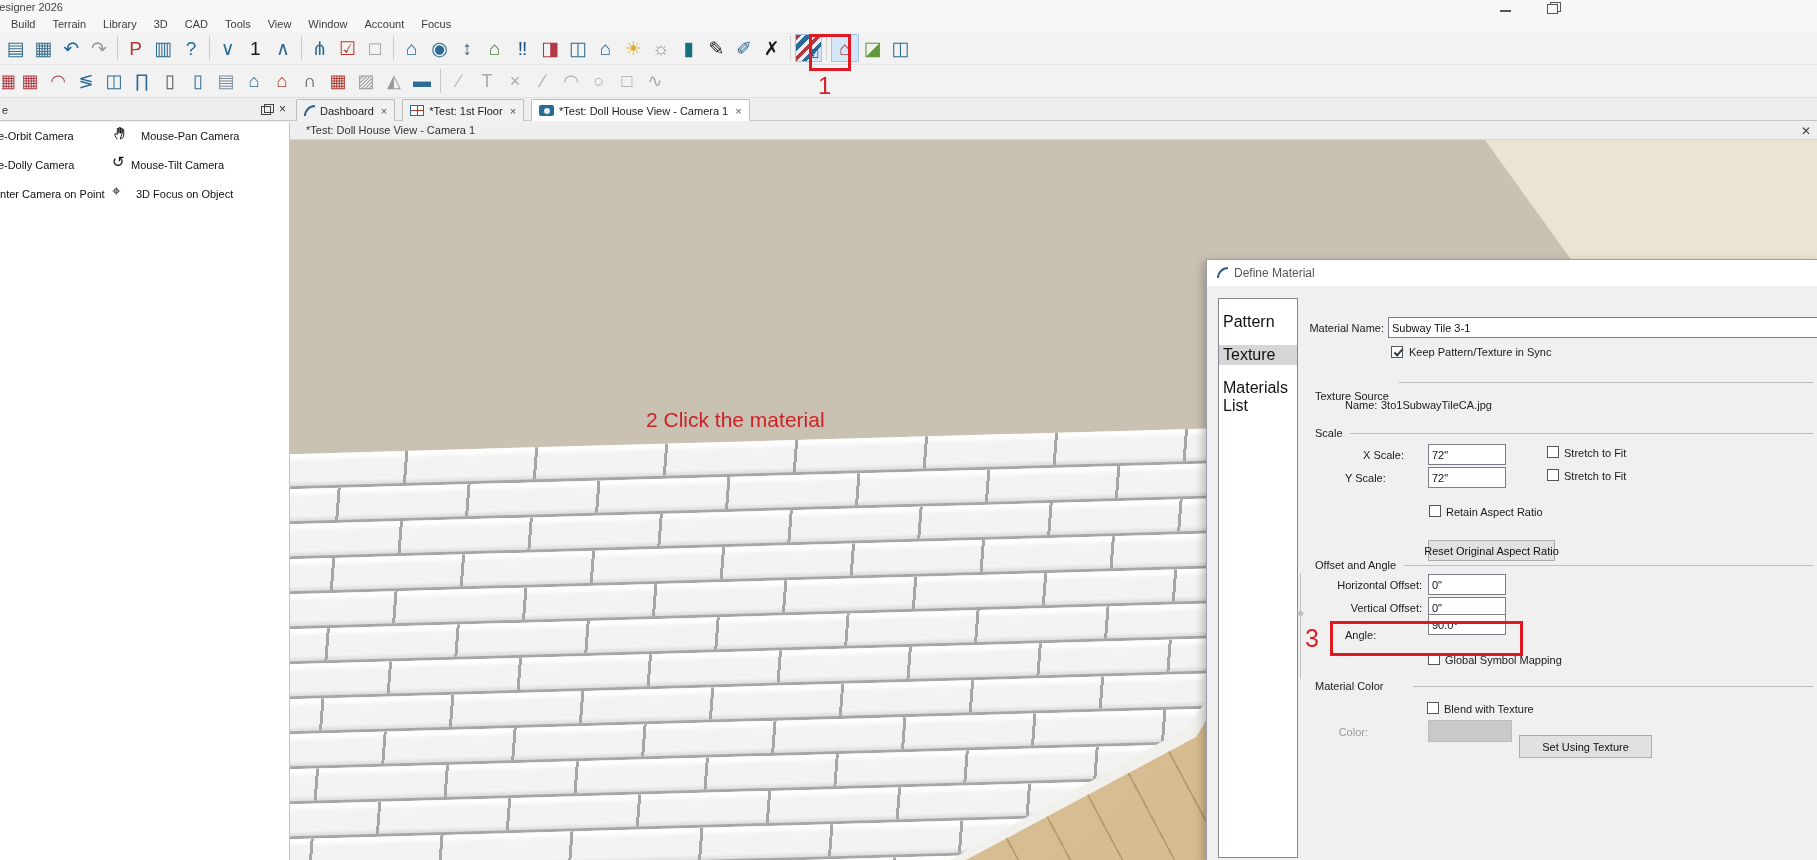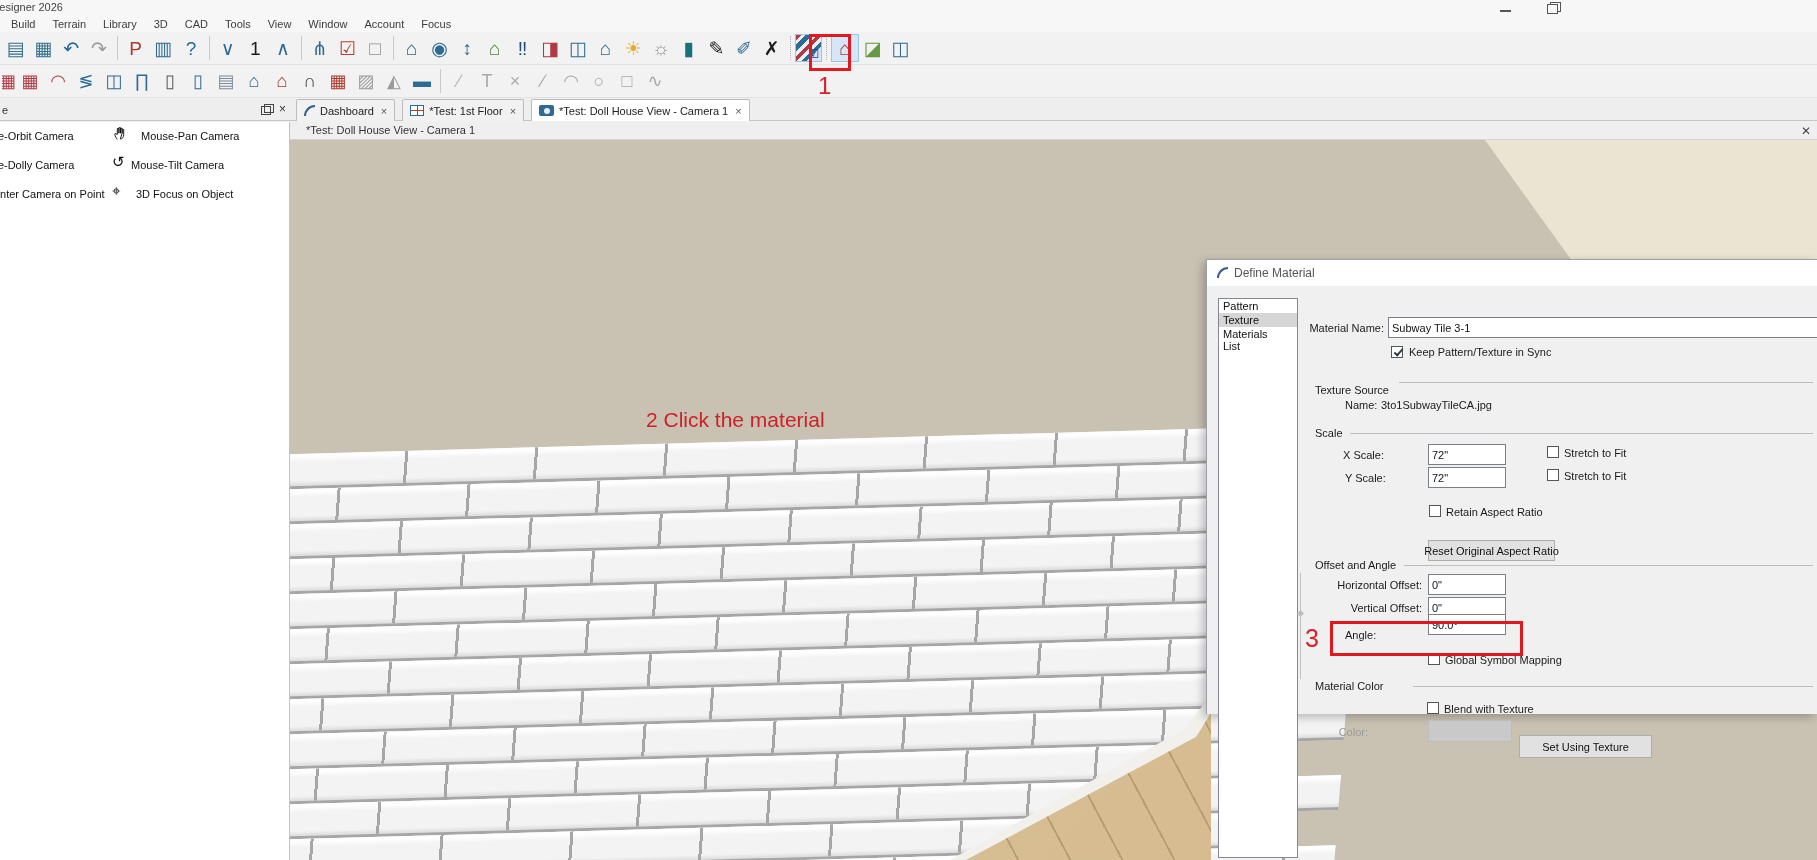--- a/index.html
+++ b/index.html
@@ -73,27 +73,27 @@
       linear-gradient(180deg,rgba(255,255,255,.95) 0 3px,rgba(255,255,255,0) 8px 27px,rgba(0,0,0,.08) 31px 35px);}
   .trow.off{margin-left:-65px;}
   .baseboard{position:absolute;inset:0;background:#f1f0ec;
     clip-path:polygon(660px 720px,896px 588px,919px 557px,922px 573px,906px 597px,678px 720px);}
   .floor{position:absolute;inset:0;
     background-image:repeating-linear-gradient(62deg,rgba(0,0,0,0) 0 44px,#b99e74 44px 46px),linear-gradient(135deg,#dfc8a0,#d2b789);
     clip-path:polygon(676px 720px,906px 597px,921px 573px,921px 720px);}
   #ann2{position:absolute;left:356px;top:268px;font-size:21px;color:#cc2128;z-index:5;}
 
   
-  .dialog{position:absolute;left:1206px;top:259px;width:611px;height:455px;background:#be185d;border:1px solid #9aa0a6;border-right:none;border-bottom:none;box-shadow:-3px 3px 9px rgba(0,0,0,.25);}
+  .dialog{position:absolute;left:1206px;top:259px;width:611px;height:601px;background:#be185d;border:1px solid #9aa0a6;border-right:none;border-bottom:none;box-shadow:-3px 3px 9px rgba(0,0,0,.25);}
   .dlg-title{position:absolute;left:0;top:0;right:0;height:26px;background:#ffffff;}
   .dlg-title .t{position:absolute;left:27px;top:6px;font-size:12px;color:#555;}
   .dlg-title .ico-logo{position:absolute;left:10px;top:7px;}
   .dlg-body{position:absolute;left:0;top:26px;right:0;bottom:0;background:#f0f0f0;}
   .listbox{position:absolute;left:11px;top:12px;width:80px;height:560px;background:#fff;border:1px solid #828790;}
-  .litem{font-size:11px;padding:1px 16px 1px 4px;color:#111;}
+  .litem{font-size:16px;padding:1px 16px 1px 4px;color:#111;margin-top:13px;}
   .litem.sel{background:#d6d6d6;}
   .lbl{position:absolute;font-size:11px;color:#1a1a1a;white-space:nowrap;}
   .rlab{text-align:right;}
   .fld{position:absolute;background:#fff;border:1px solid #7a7f87;font-size:11px;padding:1px 3px;height:21px;font-family:"Liberation Sans",sans-serif;color:#111;}
   .grpline{position:absolute;height:1px;background:#bdbdbd;right:4px;}
   .cb{position:absolute;width:12px;height:12px;background:#fff;border:1px solid #555;}
   .cb.checked::after{content:"";position:absolute;left:1.5px;top:2px;width:7px;height:3px;border-left:2px solid #2d3b46;border-bottom:2px solid #2d3b46;transform:rotate(-48deg);}
   .btn{position:absolute;background:#e1e1e1;border:1px solid #adadad;font-size:11px;display:flex;align-items:center;justify-content:center;color:#111;white-space:nowrap;margin-top:16px;}
   .swatch{position:absolute;background:#c9c9c9;border:1px solid #bcbcbc;}
   .splitter{position:absolute;left:93px;top:287px;width:1px;height:106px;background:#c2c2c2;}
@@ -272,29 +272,29 @@
       <div class="litem sel">Texture</div>
       <div class="litem">Materials List</div>
     </div>
 
     <span class="lbl rlab" style="left:60px;top:36px;width:117px">Material Name:</span>
     <input class="fld" style="left: 181px; top: 31px; width: 432px;" value="Subway Tile 3-1">
 
     <span class="cb checked" style="left:184px;top:60px"></span>
     <span class="lbl" style="left:202px;top:60px">Keep Pattern/Texture in Sync</span>
 
-    <span class="lbl" style="left:108px;top:98px">Texture Source</span>
+    <span class="lbl" style="left:108px;top:104px">Texture Source</span>
     <div class="grpline" style="left:192px;top:96px"></div>
     <span class="lbl" style="left:138px;top:113px">Name:</span>
     <span class="lbl" style="left:174px;top:113px">3to1SubwayTileCA.jpg</span>
 
     <span class="lbl" style="left:108px;top:141px">Scale</span>
     <div class="grpline" style="left:143px;top:147px"></div>
 
-    <span class="lbl" style="left:136px;top:163px">X Scale:</span>
+    <span class="lbl" style="left:156px;top:163px">X Scale:</span>
     <input class="fld" style="left: 221px; top: 158px; width: 78px;" value="72&quot;">
     <span class="cb" style="left:340px;top:160px"></span>
     <span class="lbl" style="left:357px;top:161px">Stretch to Fit</span>
 
     <span class="lbl" style="left:138px;top:186px">Y Scale:</span>
     <input class="fld" style="left: 221px; top: 181px; width: 78px;" value="72&quot;">
     <span class="cb" style="left:340px;top:183px"></span>
     <span class="lbl" style="left:357px;top:184px">Stretch to Fit</span>
 
     <span class="cb" style="left:222px;top:219px"></span>

